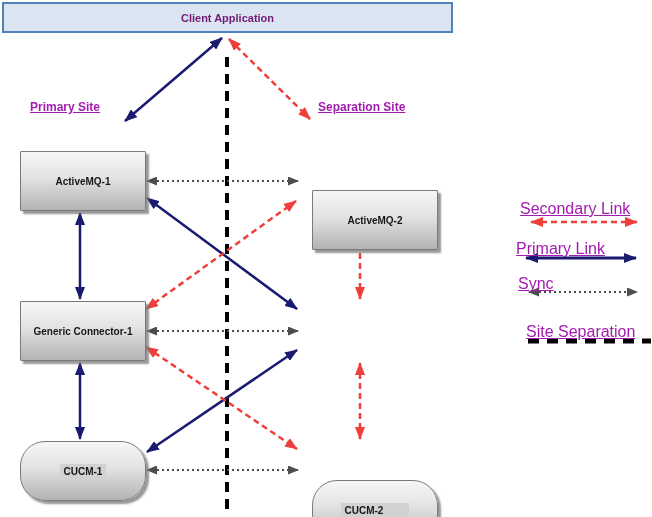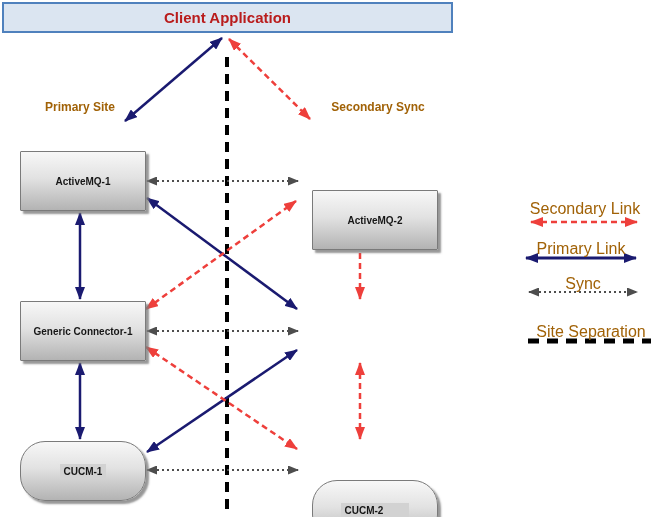--- a/index.html
+++ b/index.html
@@ -8,41 +8,41 @@
     background:#ffffff; font-family:"Liberation Sans", sans-serif;
   }
   .stage svg.wires { position:absolute; left:0; top:0; z-index:1; }
 
   
   .client-box {
     position:absolute; left:2px; top:2px; width:447px; height:27px; z-index:2;
     background: var(--c-client-box-fill, #dbe5f1);
     border: 2px solid var(--c-client-box-border, #4f81bd);
     display:flex; align-items:center; justify-content:center;
-    font-weight:bold; font-size:15px; color:#b91c1c;
+    font-weight:bold; font-size:11px; color:#701a75;
   }
 
   
   .node {
     position:absolute; z-index:2; width:124px; height:58px;
     background: linear-gradient(to bottom, #f7f7f7 0%, #e2e2e2 45%, #b3b3b3 100%);
     border: 1px solid #7a7a7a; border-radius:1px;
     box-shadow: 3px 3px 2px rgba(125,125,125,0.8);
     display:flex; align-items:center; justify-content:center;
     font-size:10px; color:#161616;font-weight:bold;
   }
   .node.col-left  { left:20px; }
   .node.col-right { left:312px;margin-top:39px; }
   .node.row-1 { top:151px; }
   .node.row-2 { top:301px; }
   .node.row-3 { top:441px;border-radius:25px; }
   .node-label.hl { background:#d2d2d2; padding:2px 4px; }
   .node-label.hl-wide { background:#d2d2d2; padding:2px 26px 2px 4px; }
 
-  .lbl { position:absolute; z-index:3; color:#a16207; text-align:center; }
+  .lbl { position:absolute; z-index:3; color:#a21caf; text-align:left;text-decoration:underline; }
   .lbl.bold { font-weight:bold; }
   .site-label { font-size:12px; top:100px; }
   #primary-site-label   { left:30px;  width:100px; }
   #secondary-site-label { left:318px; width:120px; }
   #nob-label  { left:161px; top:163px; width:130px; font-size:11.5px; }
   #csync-label{ left:160px; top:316px; width:124px; font-size:11.5px; }
 
   .legend-label { font-size:16px; width:130px; }
   #legend-secondary-label { left:520px; top:200px; }
   #legend-primary-label   { left:516px; top:240px; }
@@ -100,21 +100,21 @@
     <line x1="526" y1="258" x2="636" y2="258" style="stroke:var(--c-primary-link)" stroke-width="3" marker-start="url(#navy-s)" marker-end="url(#navy-e)"></line>
     <line x1="529" y1="292" x2="637" y2="292" style="stroke:var(--c-sync-link)" stroke-width="2" stroke-dasharray="2 3" marker-start="url(#gray-s)" marker-end="url(#gray-e)"></line>
     <line x1="528" y1="341" x2="651" y2="341" style="stroke:var(--c-separation)" stroke-width="5" stroke-dasharray="11 8"></line>
   </svg>
 
   <div class="client-box">
     <span>Client Application</span>
   </div>
 
   <div class="lbl bold site-label" id="primary-site-label">Primary Site</div>
-  <div class="lbl bold site-label" id="secondary-site-label">Secondary Sync</div>
+  <div class="lbl bold site-label" id="secondary-site-label">Separation Site</div>
 
 
   <div class="node col-left row-1">
     <span class="node-label">ActiveMQ-1</span>
   </div>
   <div class="node col-right row-1">
     <span class="node-label">ActiveMQ-2</span>
   </div>
   <div class="node col-left row-2">
     <span class="node-label">Generic Connector-1</span>

